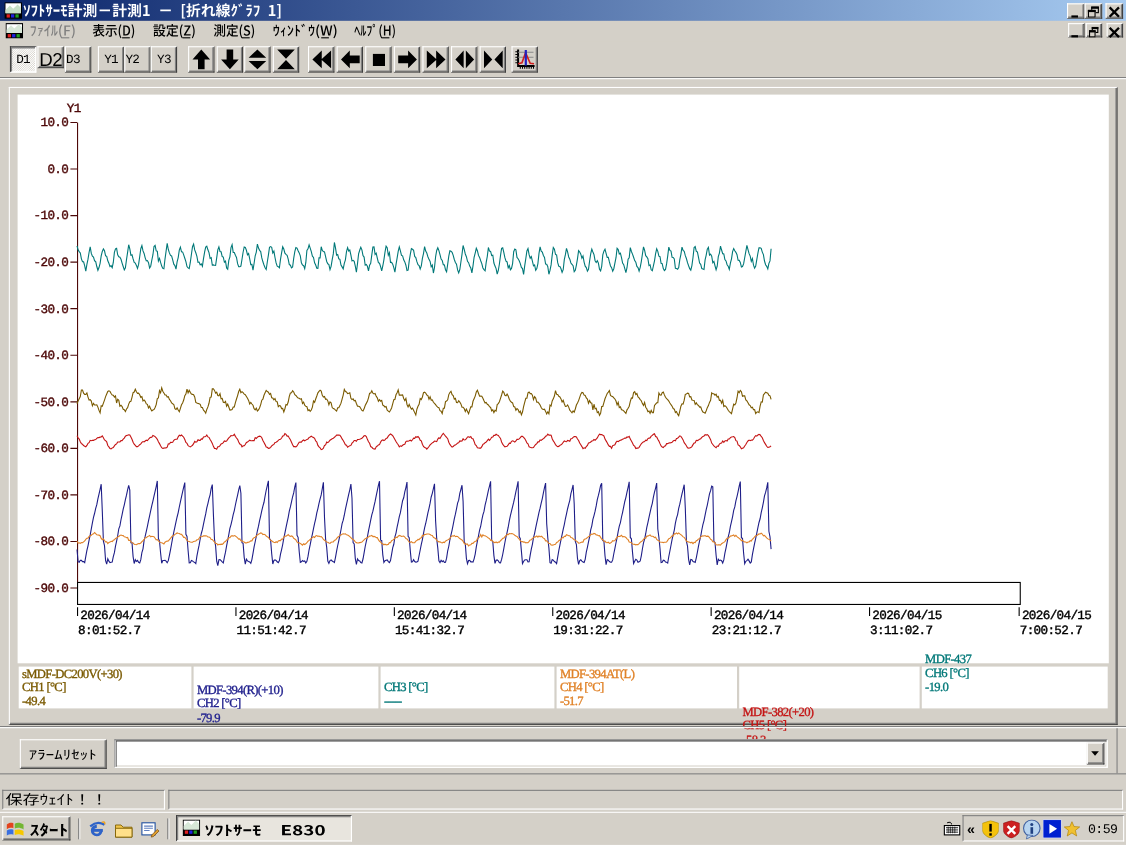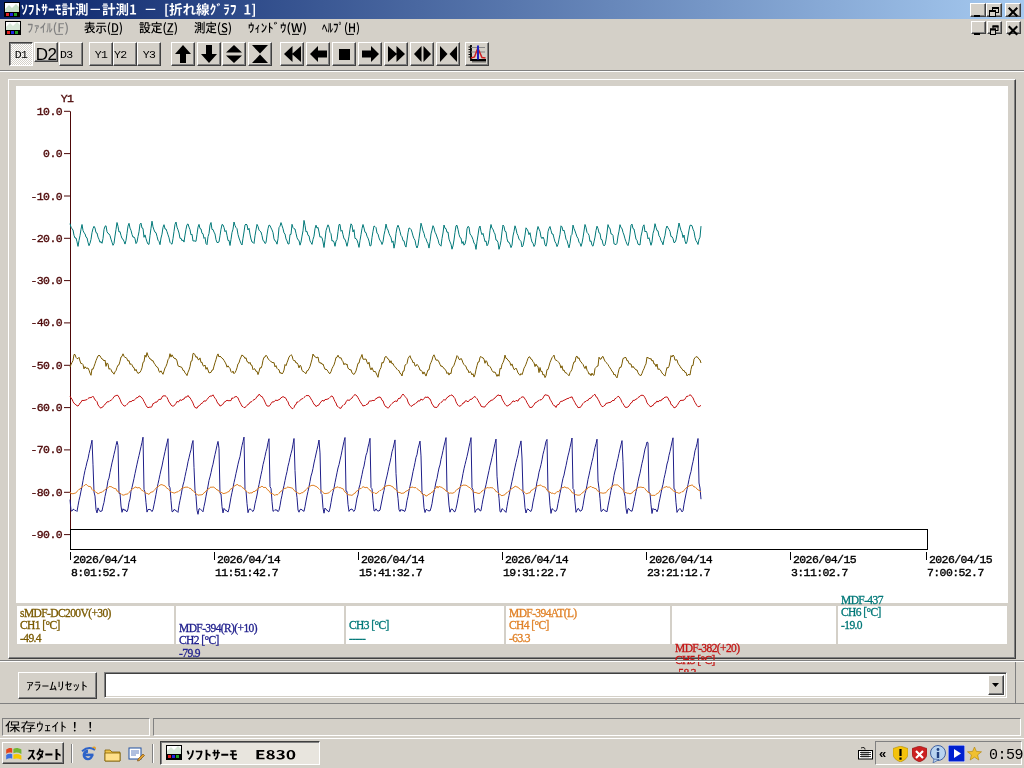--- a/index.html
+++ b/index.html
@@ -172,21 +172,21 @@
 <div class="abs lt" style="left:179px;top:622px;color:#22228e">MDF-394(R)(+10)
 CH2 [°C]
 -79.9</div>
 <div class="abs" style="left:346px;top:606px;width:158px;height:38px;background:#fff"></div>
 <div class="abs lt" style="left:349px;top:607px;color:#007878">
 CH3 [°C]
 -----</div>
 <div class="abs" style="left:506px;top:606px;width:164px;height:38px;background:#fff"></div>
 <div class="abs lt" style="left:509px;top:607px;color:#e08228">MDF-394AT(L)
 CH4 [°C]
--63.3</div>
+-51.7</div>
 <div class="abs" style="left:672px;top:606px;width:164px;height:38px;background:#fff"></div>
 <div class="abs lt" style="left:675px;top:642px;color:#c41414">MDF-382(+20)
 CH5 [°C]
 -58.3</div>
 <div class="abs" style="left:838px;top:606px;width:169px;height:38px;background:#fff"></div>
 <div class="abs lt" style="left:841px;top:594px;color:#007878">MDF-437
 CH6 [°C]
 -19.0</div>
 
 <div class="abs" style="left:0;top:660px;width:1024px;height:1px;background:#808080"></div>
@@ -261,21 +261,21 @@
     <rect x="7.8" y="7" width="2.4" height="6" fill="#204080"></rect>
   </svg>
 <svg class="abs" style="left:948px;top:745px" width="17" height="17" viewBox="0 0 17 17">
     <rect x="0" y="0" width="17" height="17" fill="#0020d0"></rect>
     <rect x="0" y="0" width="17" height="17" fill="none" stroke="#fff" stroke-width="1"></rect>
     <path d="M6 4 L13 8.5 L6 13Z" fill="#fff"></path>
   </svg>
 <svg class="abs" style="left:967px;top:746px" width="16" height="16" viewBox="0 0 16 16">
     <path d="M7.5 1 L9.4 5.4 L14.5 5.8 L10.6 8.9 L11.8 14 L7.5 11.2 L3.2 14 L4.4 8.9 L0.5 5.8 L5.6 5.4Z" fill="#f0c030" stroke="#b08000" stroke-width="0.6"></path>
   </svg>
-<div class="abs" style="left:989px;top:747px;font-family:'Liberation Mono',monospace;font-size:15px;letter-spacing:-.5px;color:#000;filter:opacity(.999)">0:59</div>
+<div class="abs" style="left:989px;top:747px;font-family:'Liberation Mono',monospace;font-size:12px;letter-spacing:-.5px;color:#000;filter:opacity(.999)">0:59</div>
 <svg style="position:absolute;left:21px;top:-1px" width="239" height="21" viewBox="0 -15.52 239 21">
     <path d="M1.5 -0.8 2.6 0.6C4.7 -1.4 5.7 -4.7 6.1 -8C6.1 -8.2 6.2 -9 6.3 -9.5L4.8 -9.9C4.8 -9.6 4.8 -8.9 4.7 -8.2C4.4 -6 3.6 -2.6 1.5 -0.8ZM0.5 -8.9C0.9 -7.9 1.4 -6.1 1.6 -4.9L2.8 -6C2.6 -6.9 2 -9 1.6 -9.8Z M13 -8.6 12.1 -9.5C11.9 -9.4 11.7 -9.4 11.5 -9.4C11.1 -9.4 9.1 -9.4 8.6 -9.4C8.3 -9.4 7.9 -9.4 7.7 -9.5V-7.6C7.8 -7.6 8.2 -7.6 8.6 -7.6C9.1 -7.6 10.9 -7.6 11.3 -7.6C11.3 -6.5 11.1 -5.1 10.6 -4C10.1 -2.6 9.2 -1.5 8.1 -0.9L9.1 0.8C10.3 -0.1 11.2 -1.4 11.8 -2.9C12.4 -4.4 12.7 -6.4 12.8 -7.7C12.9 -8.3 12.9 -8.1 13 -8.6Z M15.3 -1.3C15.3 -0.7 15.2 0.1 15.2 0.6H16.8C16.8 0.1 16.8 -0.9 16.8 -1.3V-4.7C17.5 -4.2 18.3 -3.5 18.9 -2.9L19.4 -4.8C18.8 -5.4 17.7 -6.2 16.8 -6.8V-8.8C16.8 -9.4 16.8 -10 16.8 -10.5H15.2C15.3 -10 15.3 -9.3 15.3 -8.8C15.3 -7.7 15.3 -2.3 15.3 -1.3Z M20.7 -8V-6.2C20.9 -6.3 21.2 -6.3 21.5 -6.3H21.7V-4.8C21.7 -4.2 21.7 -3.7 21.7 -3.4H23C23 -3.7 23 -4.2 23 -4.8V-6.3H24.2V-6C24.2 -2.8 23.6 -1.5 22.3 -0.6L23.2 0.7C24.9 -0.6 25.5 -2.6 25.5 -6.1V-6.3H25.7C26.1 -6.3 26.4 -6.3 26.5 -6.3V-8C26.3 -8 26.1 -7.9 25.7 -7.9H25.5V-9.3C25.5 -9.8 25.5 -10.2 25.5 -10.5H24.2C24.2 -10.2 24.2 -9.8 24.2 -9.3V-7.9H23V-9.2C23 -9.7 23 -10.1 23.1 -10.4H21.7C21.7 -10.1 21.7 -9.7 21.7 -9.2V-7.9H21.5C21.2 -7.9 20.8 -8 20.7 -8Z M27.6 -6V-3.9C27.9 -3.9 28.4 -3.9 28.7 -3.9C29.5 -3.9 31.8 -3.9 32.4 -3.9C32.6 -3.9 33 -3.9 33.1 -3.9V-6C33 -6 32.7 -5.9 32.4 -5.9C31.8 -5.9 29.5 -5.9 28.7 -5.9C28.4 -5.9 27.9 -6 27.6 -6Z M34.3 -6V-4.2C34.5 -4.2 35 -4.2 35.2 -4.2H36V-1.8C36 -0.5 36.6 0.4 38.1 0.4C38.7 0.4 39.2 0.3 39.7 0.3L39.8 -1.5C39.2 -1.4 38.8 -1.4 38.1 -1.4C37.6 -1.4 37.3 -1.6 37.3 -2.4V-4.2H39.2C39.4 -4.2 39.8 -4.2 40 -4.2V-5.9C39.8 -5.9 39.3 -5.9 39.2 -5.9H37.3V-8.1H38.7C39 -8.1 39.2 -8.1 39.4 -8V-9.7C39.3 -9.7 38.9 -9.7 38.7 -9.7C38.1 -9.7 36.1 -9.7 35.5 -9.7C35.2 -9.7 35 -9.7 34.7 -9.7V-8C35 -8.1 35.2 -8.1 35.5 -8.1H36V-5.9H35.2C34.9 -5.9 34.5 -5.9 34.3 -6Z M41.6 -7.3V-6.1H45.9V-7.3ZM41.6 -11V-9.8H45.9V-11ZM41.6 -5.5V-4.3H45.9V-5.5ZM40.9 -9.2V-8H46.5V-9.2ZM49.2 -11.4V-6.9H46.4V-5.3H49.2V1.2H50.9V-5.3H53.7V-6.9H50.9V-11.4ZM41.5 -3.6V1H42.9V0.5H45.9V-3.6ZM42.9 -2.3H44.5V-0.8H42.9Z M59.5 -7.1H60.8V-6H59.5ZM59.5 -4.7H60.8V-3.5H59.5ZM59.5 -9.5H60.8V-8.4H59.5ZM58.5 -2C58.2 -1.1 57.5 -0.2 56.9 0.4C57.3 0.6 57.9 1 58.2 1.3C58.8 0.6 59.5 -0.5 60 -1.6ZM65.2 -11.5V-0.6C65.2 -0.4 65.1 -0.3 64.9 -0.3C64.7 -0.3 64 -0.3 63.3 -0.4C63.5 0.1 63.7 0.8 63.8 1.2C64.8 1.2 65.5 1.1 66 0.9C66.5 0.6 66.6 0.2 66.6 -0.6V-11.5ZM62.9 -10.1V-2.3H64.3V-10.1ZM54.9 -10.2C55.6 -9.8 56.6 -9.2 57 -8.8L58 -10.1C57.5 -10.5 56.6 -11 55.8 -11.4ZM54.4 -6.6C55.1 -6.2 56.1 -5.7 56.5 -5.3L57.4 -6.6C57 -7 56 -7.5 55.3 -7.8ZM54.6 0.2 56.1 1.1C56.6 -0.3 57.2 -1.8 57.7 -3.3L56.4 -4.1C55.8 -2.5 55.1 -0.8 54.6 0.2ZM60.4 -1.4C60.9 -0.7 61.5 0.2 61.8 0.8L63.1 -0C62.8 -0.6 62.2 -1.5 61.7 -2.1ZM58.1 -10.9V-2.1H62.2V-10.9Z M79 -5.8H69.5V-4.4H79Z M82.1 -7.3V-6.1H86.4V-7.3ZM82.1 -11V-9.8H86.4V-11ZM82.1 -5.5V-4.3H86.4V-5.5ZM81.4 -9.2V-8H87V-9.2ZM89.7 -11.4V-6.9H86.9V-5.3H89.7V1.2H91.4V-5.3H94.2V-6.9H91.4V-11.4ZM82 -3.6V1H83.4V0.5H86.4V-3.6ZM83.4 -2.3H85V-0.8H83.4Z M100 -7.1H101.3V-6H100ZM100 -4.7H101.3V-3.5H100ZM100 -9.5H101.3V-8.4H100ZM99 -2C98.7 -1.1 98 -0.2 97.4 0.4C97.8 0.6 98.4 1 98.7 1.3C99.3 0.6 100 -0.5 100.5 -1.6ZM105.7 -11.5V-0.6C105.7 -0.4 105.6 -0.3 105.4 -0.3C105.2 -0.3 104.5 -0.3 103.8 -0.4C104 0.1 104.2 0.8 104.3 1.2C105.3 1.2 106 1.1 106.5 0.9C107 0.6 107.1 0.2 107.1 -0.6V-11.5ZM103.4 -10.1V-2.3H104.8V-10.1ZM95.4 -10.2C96.1 -9.8 97.1 -9.2 97.5 -8.8L98.5 -10.1C98 -10.5 97.1 -11 96.3 -11.4ZM94.9 -6.6C95.6 -6.2 96.6 -5.7 97 -5.3L97.9 -6.6C97.5 -7 96.5 -7.5 95.8 -7.8ZM95.1 0.2 96.6 1.1C97.1 -0.3 97.7 -1.8 98.2 -3.3L96.9 -4.1C96.3 -2.5 95.6 -0.8 95.1 0.2ZM100.9 -1.4C101.4 -0.7 102 0.2 102.3 0.8L103.6 -0C103.3 -0.6 102.7 -1.5 102.2 -2.1ZM98.6 -10.9V-2.1H102.7V-10.9Z M109.1 0H115.1V-1.6H113.2V-10H111.8C111.1 -9.6 110.5 -9.3 109.4 -9.2V-7.9H111.3V-1.6H109.1Z M134.3 -5.8H124.7V-4.4H134.3Z M144.3 2.3H147.4V1.3H145.8V-9.8H147.4V-10.8H144.3Z M154.1 -10.5V-6C154.1 -4.1 153.9 -1.7 152.4 0C152.8 0.2 153.3 0.8 153.6 1.2C155.3 -0.6 155.6 -3.3 155.7 -5.4H157.6V1.2H159.2V-5.4H161.1V-6.9H155.7V-8.9C157.4 -9.2 159.3 -9.6 160.8 -10.1L159.6 -11.4C158.6 -11 157 -10.6 155.5 -10.3ZM150.3 -11.5V-8.9H148.6V-7.4H150.3V-5L148.3 -4.6L148.7 -3L150.3 -3.4V-0.5C150.3 -0.3 150.2 -0.3 150 -0.3C149.8 -0.3 149.3 -0.3 148.8 -0.3C148.9 0.1 149.1 0.8 149.2 1.2C150.2 1.2 150.8 1.1 151.3 0.9C151.7 0.6 151.9 0.3 151.9 -0.5V-3.8L153.4 -4.3L153.2 -5.8L151.9 -5.4V-7.4H153.2V-8.9H151.9V-11.5Z M165.2 -9.7 165.2 -8.7C164.6 -8.6 164 -8.5 163.6 -8.5C163.1 -8.5 162.8 -8.5 162.4 -8.5L162.6 -6.8L165.1 -7.1L165 -6.1C164.3 -5 162.9 -3.2 162.1 -2.3L163.2 -0.8C163.7 -1.4 164.3 -2.4 164.9 -3.3L164.8 -0.3C164.8 -0.1 164.8 0.4 164.8 0.7H166.7C166.6 0.4 166.6 -0.1 166.6 -0.4C166.5 -1.6 166.5 -2.8 166.5 -3.9L166.5 -5C167.6 -6.2 169.1 -7.4 170.1 -7.4C170.6 -7.4 171 -7.1 171 -6.4C171 -5.2 170.5 -3.2 170.5 -1.7C170.5 -0.4 171.2 0.3 172.2 0.3C173.3 0.3 174.1 -0.1 174.7 -0.7L174.5 -2.6C173.9 -2 173.3 -1.6 172.8 -1.6C172.4 -1.6 172.2 -1.9 172.2 -2.2C172.2 -3.6 172.7 -5.6 172.7 -7C172.7 -8.2 172 -9 170.6 -9C169.3 -9 167.7 -7.9 166.6 -7L166.7 -7.3C166.9 -7.6 167.2 -8.1 167.4 -8.3L166.9 -9C167 -9.8 167.1 -10.5 167.2 -10.9L165.2 -10.9C165.3 -10.5 165.2 -10.1 165.2 -9.7Z M182.4 -7H186.1V-6.3H182.4ZM182.4 -8.9H186.1V-8.2H182.4ZM178.9 -3.2C179.2 -2.5 179.5 -1.5 179.5 -0.9L180.7 -1.3C180.6 -1.9 180.4 -2.8 180 -3.6ZM175.9 -3.5C175.8 -2.4 175.6 -1.2 175.2 -0.4C175.6 -0.3 176.2 0 176.4 0.2C176.8 -0.7 177.1 -2 177.2 -3.3ZM175.4 -5.5 175.5 -4.1 177.4 -4.3V1.2H178.8V-4.4L179.5 -4.5C179.6 -4.2 179.6 -3.9 179.7 -3.7L180.6 -4.1V-2.8H181.9C181.5 -1.7 180.8 -0.9 179.9 -0.4C180.2 -0.2 180.7 0.4 180.9 0.7C182.1 -0.1 183.1 -1.5 183.6 -3.6V-0.4C183.6 -0.2 183.6 -0.2 183.4 -0.2C183.2 -0.2 182.7 -0.2 182.3 -0.2C182.4 0.2 182.6 0.8 182.7 1.2C183.5 1.2 184.1 1.2 184.5 1C184.9 0.7 185 0.4 185 -0.3V-1.9C185.6 -0.9 186.4 0.1 187.4 0.6C187.6 0.3 188.1 -0.4 188.4 -0.6C187.5 -1 186.9 -1.6 186.3 -2.3C186.9 -2.7 187.6 -3.3 188.2 -3.8L186.9 -4.7C186.6 -4.3 186.1 -3.8 185.6 -3.4C185.4 -3.9 185.2 -4.4 185 -5V-5.1H187.6V-10.1H184.8C185 -10.5 185.2 -10.8 185.4 -11.2L183.6 -11.5C183.5 -11.1 183.3 -10.6 183.1 -10.1H181V-5.1H183.6V-3.9L182.8 -4.2L182.5 -4.2H180.8L180.9 -4.2C180.7 -5 180.2 -6.2 179.7 -7.1L178.6 -6.6C178.7 -6.4 178.8 -6.1 179 -5.8L177.8 -5.7C178.7 -6.8 179.6 -8.1 180.3 -9.3L179 -9.9C178.7 -9.2 178.3 -8.4 177.8 -7.7C177.7 -7.8 177.5 -8 177.4 -8.2C177.8 -9 178.4 -10 178.9 -11L177.5 -11.5C177.3 -10.8 176.9 -9.9 176.5 -9.1L176.2 -9.4L175.4 -8.3C176 -7.7 176.6 -7 176.9 -6.4L176.4 -5.6Z M191.3 -11C191.2 -10.5 191.1 -9.9 191 -9.5C190.7 -8.4 190.1 -6.8 189.1 -5.4L190.2 -4.3C190.8 -5.1 191.3 -6.2 191.8 -7.3H193.2C193.1 -6.3 192.7 -5 192.3 -4C191.7 -2.7 190.8 -1.4 189.7 -0.6L190.8 0.8C191.8 -0.1 192.8 -1.5 193.4 -3C194 -4.5 194.3 -5.9 194.5 -7.2C194.5 -7.5 194.6 -7.9 194.7 -8.1L194 -9C193.9 -8.9 193.6 -8.9 193.4 -8.9H192.3L192.3 -9.1C192.4 -9.4 192.6 -9.9 192.7 -10.4Z M196.5 -10.9 195.5 -10.4C195.9 -9.9 196.4 -8.7 196.6 -8.1L197.7 -8.6C197.4 -9.2 196.9 -10.3 196.5 -10.9ZM198.1 -11.6 197.1 -11.1C197.4 -10.6 197.9 -9.4 198.2 -8.9L199.2 -9.4C199 -9.9 198.4 -11 198.1 -11.6Z M203.5 -10.2V-8.5C203.7 -8.5 204.1 -8.5 204.3 -8.5C204.7 -8.5 206.4 -8.5 206.8 -8.5C207 -8.5 207.4 -8.5 207.6 -8.5V-10.2C207.4 -10.2 207 -10.1 206.8 -10.1C206.4 -10.1 204.7 -10.1 204.3 -10.1C204.1 -10.1 203.7 -10.2 203.5 -10.2ZM208.2 -6.4 207.4 -7.2C207.3 -7.1 207 -7 206.8 -7C206.3 -7 204.3 -7 203.8 -7C203.6 -7 203.2 -7.1 202.9 -7.1V-5.4C203.2 -5.4 203.6 -5.4 203.8 -5.4C204.4 -5.4 206.1 -5.4 206.5 -5.4C206.4 -4.7 206.2 -3.8 205.8 -3.1C205.3 -2.1 204.5 -1.2 203.5 -0.7L204.5 0.8C205.4 0.3 206.3 -0.6 207 -2.1C207.5 -3.3 207.8 -4.5 208 -5.9C208 -6 208.1 -6.2 208.2 -6.4Z M215.1 -8.6 214.2 -9.5C214 -9.4 213.7 -9.4 213.6 -9.4C213.2 -9.4 211.2 -9.4 210.6 -9.4C210.4 -9.4 209.9 -9.4 209.7 -9.5V-7.6C209.9 -7.6 210.3 -7.6 210.6 -7.6C211.2 -7.6 213 -7.6 213.4 -7.6C213.4 -6.5 213.1 -5.1 212.7 -4C212.2 -2.6 211.2 -1.5 210.2 -0.9L211.1 0.8C212.3 -0.1 213.3 -1.4 213.9 -2.9C214.5 -4.4 214.8 -6.4 214.9 -7.7C214.9 -8.3 214.9 -8.1 215.1 -8.6Z M223.4 0H229.4V-1.6H227.6V-10H226.1C225.5 -9.6 224.8 -9.3 223.8 -9.2V-7.9H225.6V-1.6H223.4Z M230.9 2.3H234V-10.8H230.9V-9.8H232.5V1.3H230.9Z" fill="#fff"></path>
   </svg>
 <svg style="position:absolute;left:27px;top:18px" width="46" height="20" viewBox="0 -14.37 46 20">
     <path d="M5.7 -8 5 -8.6C4.9 -8.5 4.7 -8.5 4.5 -8.5C4.2 -8.5 2.1 -8.5 1.7 -8.5C1.5 -8.5 1.1 -8.6 0.9 -8.6V-7.2C1.1 -7.2 1.4 -7.2 1.7 -7.2C2.1 -7.2 4.1 -7.2 4.4 -7.2C4.4 -6.1 4.1 -4.6 3.7 -3.6C3.2 -2.2 2.4 -1.2 1.4 -0.6L2.1 0.6C3.2 -0.2 4 -1.4 4.6 -2.8C5.1 -4.1 5.4 -6 5.5 -7.2C5.6 -7.7 5.6 -7.6 5.7 -8Z M8.8 -5.2C8.8 -4.9 8.9 -4.6 8.9 -4.4C8.9 -2.9 8.8 -1.6 8.1 -0.7C7.9 -0.4 7.7 -0.2 7.5 -0.1L8.3 0.6C9.4 -0.5 9.7 -2.1 9.7 -3.9L10.3 -3.3C10.9 -4 11.3 -5.3 11.5 -5.9C11.6 -6.1 11.6 -6.2 11.7 -6.3L11.2 -7.1C11.1 -7.1 10.8 -7 10.7 -7C10.4 -7 8.3 -7 8 -7C7.8 -7 7.6 -7.1 7.5 -7.1V-5.9C7.7 -5.9 7.8 -5.9 8 -5.9C8.3 -5.9 10.3 -5.9 10.6 -5.9C10.5 -5.4 10.1 -4.4 9.7 -3.9L9.8 -5.2Z M13.3 -3.5C14.1 -4 14.8 -4.6 15.5 -5.2V-1C15.5 -0.5 15.5 0.2 15.4 0.5H16.5C16.5 0.2 16.5 -0.5 16.5 -1V-6.3C17.1 -7.1 17.6 -8 18 -8.8L17.2 -9.8C16.9 -8.9 16.2 -7.8 15.6 -7C14.9 -6.1 13.9 -5.3 12.9 -4.8Z M22.4 0.4C22.5 0.3 22.5 0.2 22.6 0.1C23.3 -0.6 24.3 -1.9 24.8 -3.3L24.3 -4.4C23.8 -3.1 23.2 -2.2 22.7 -1.6C22.7 -2.2 22.7 -7.3 22.7 -8.2C22.7 -8.7 22.8 -9.1 22.8 -9.2H21.8C21.8 -9.1 21.8 -8.7 21.8 -8.2C21.8 -7.3 21.8 -1.7 21.8 -1.1C21.8 -0.8 21.8 -0.5 21.8 -0.3ZM18.9 -0.5 19.6 0.4C20.2 -0.5 20.6 -1.7 20.8 -3.1C21 -4.3 21 -6.8 21 -8.2C21 -8.6 21 -9.1 21 -9.2H20.1C20.1 -8.9 20.1 -8.6 20.1 -8.2C20.1 -6.7 20.1 -4.5 19.9 -3.4C19.8 -2.3 19.5 -1.3 18.9 -0.5Z M28 2.5 28.9 2.1C27.8 0.3 27.3 -1.8 27.3 -3.9C27.3 -6 27.8 -8.1 28.9 -9.9L28 -10.3C26.8 -8.4 26.1 -6.4 26.1 -3.9C26.1 -1.4 26.8 0.6 28 2.5Z M30.7 0H32.1V-4H35.5V-5.2H32.1V-8H36.1V-9.2H30.7Z M38 2.5C39.2 0.6 39.9 -1.4 39.9 -3.9C39.9 -6.4 39.2 -8.4 38 -10.3L37.1 -9.9C38.2 -8.1 38.7 -6 38.7 -3.9C38.7 -1.8 38.2 0.3 37.1 2.1Z" fill="#808080" transform="scale(1.0250,1)"></path>
     <rect x="29" y="1.5" width="7" height="1" fill="#808080"></rect>
   </svg>
 <svg style="position:absolute;left:84px;top:18px" width="43" height="20" viewBox="0 -14.37 43 20">
     <path d="M1.7 -0.1 2 1C3.6 0.7 5.7 0.2 7.7 -0.3L7.5 -1.4L4.6 -0.7V-3.3C5.2 -3.7 5.9 -4.2 6.4 -4.7C7.2 -1.9 8.7 0.1 11.4 1C11.6 0.7 11.9 0.2 12.2 -0C10.8 -0.4 9.8 -1.1 9 -2.1C9.8 -2.5 10.8 -3.2 11.6 -3.8L10.6 -4.5C10 -4 9.2 -3.3 8.4 -2.8C8 -3.4 7.7 -4.1 7.5 -4.8H11.8V-5.8H6.8V-6.8H10.8V-7.7H6.8V-8.6H11.3V-9.6H6.8V-10.6H5.6V-9.6H1.2V-8.6H5.6V-7.7H1.8V-6.8H5.6V-5.8H0.7V-4.8H4.9C3.7 -3.9 1.9 -3 0.3 -2.6C0.5 -2.4 0.9 -1.9 1.1 -1.6C1.8 -1.9 2.6 -2.2 3.4 -2.6V-0.4Z M15.2 -4.4C14.7 -3 13.8 -1.7 12.9 -0.8C13.2 -0.6 13.7 -0.3 14 -0.1C14.9 -1.1 15.9 -2.6 16.5 -4.1ZM21 -3.9C21.8 -2.7 22.8 -1.1 23.1 -0.1L24.3 -0.6C23.9 -1.7 23 -3.2 22.1 -4.4ZM14.3 -9.7V-8.5H23.2V-9.7ZM13.2 -6.7V-5.5H18.1V-0.4C18.1 -0.2 18.1 -0.2 17.8 -0.2C17.6 -0.2 16.7 -0.2 15.9 -0.2C16.1 0.2 16.3 0.7 16.4 1.1C17.5 1.1 18.2 1 18.8 0.8C19.3 0.7 19.4 0.3 19.4 -0.4V-5.5H24.3V-6.7Z M28 2.5 28.9 2.1C27.8 0.3 27.3 -1.8 27.3 -3.9C27.3 -6 27.8 -8.1 28.9 -9.9L28 -10.3C26.8 -8.4 26.1 -6.4 26.1 -3.9C26.1 -1.4 26.8 0.6 28 2.5Z M30.7 0H33.1C35.9 0 37.5 -1.6 37.5 -4.6C37.5 -7.7 35.9 -9.2 33 -9.2H30.7ZM32.1 -1.2V-8H33C34.9 -8 36 -6.9 36 -4.6C36 -2.4 34.9 -1.2 33 -1.2Z M39.7 2.5C40.8 0.6 41.5 -1.4 41.5 -3.9C41.5 -6.4 40.8 -8.4 39.7 -10.3L38.8 -9.9C39.8 -8.1 40.3 -6 40.3 -3.9C40.3 -1.8 39.8 0.3 38.8 2.1Z" fill="#000" transform="scale(0.9147,1)"></path>
     <rect x="27" y="1.5" width="7" height="1" fill="#000"></rect>

